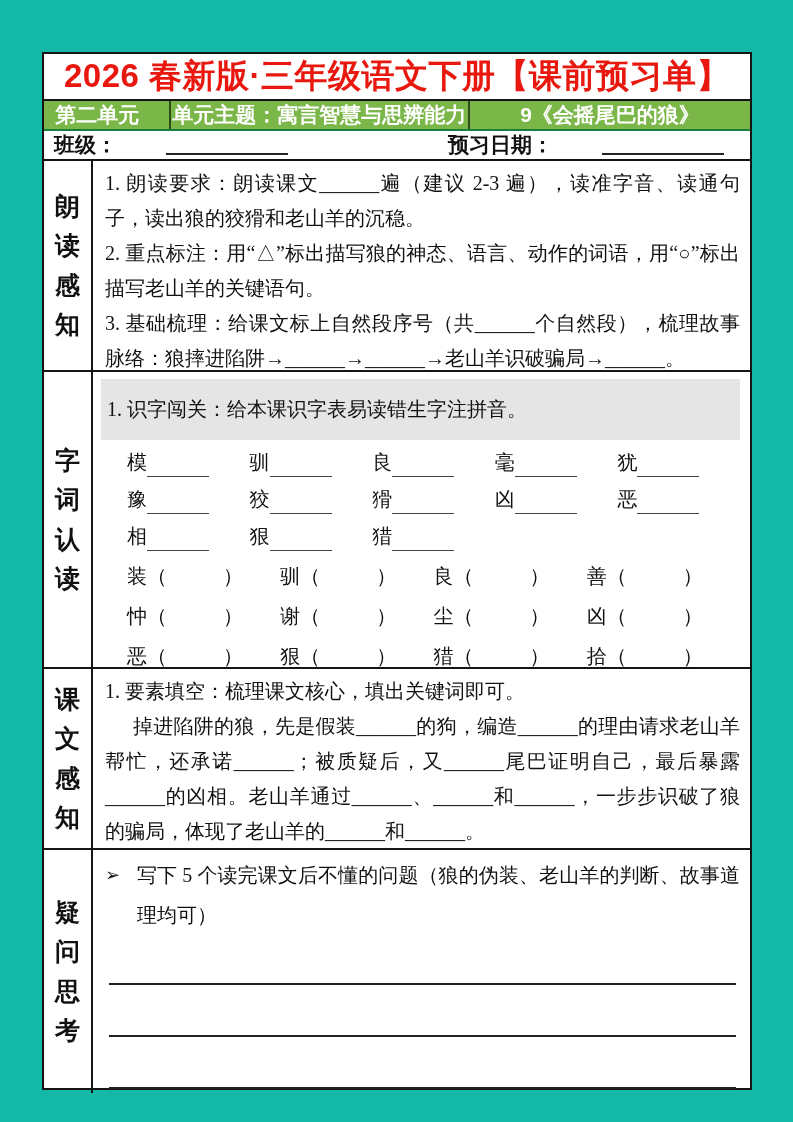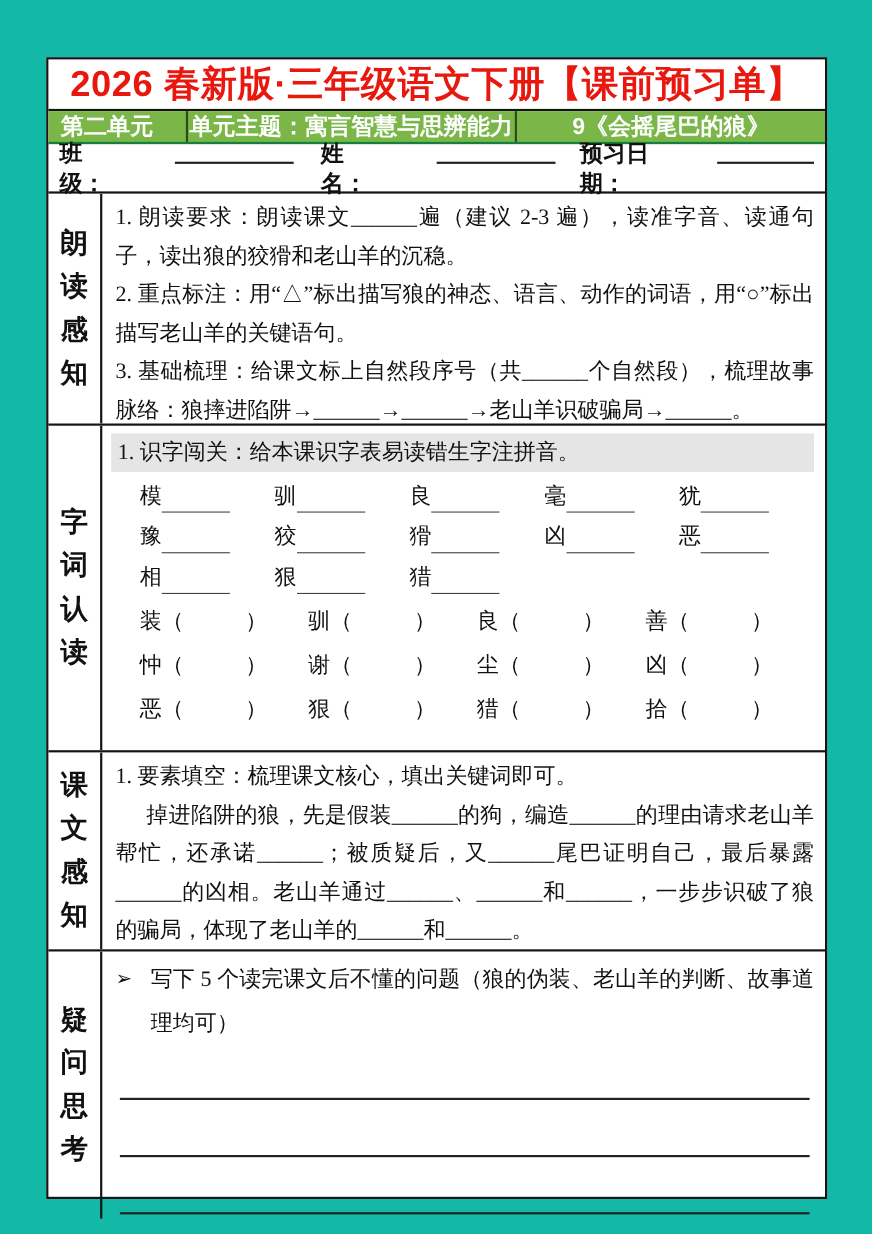--- a/index.html
+++ b/index.html
@@ -51,21 +51,21 @@
     font-family:"Liberation Sans", sans-serif;
   }
   .content { flex:1; padding:5px 10px 4px 12px; font-size:20px; line-height:35px; }
   .sec-langdu { height:211px; }
   .sec-zici   { height:297px; }
   .sec-kewen  { height:181px; }
   .para { text-align:justify; }
   .indent { text-indent:1.4em; }
   
   .gray-band {
-    background:#e5e5e5; padding:1px 6px; margin:2px 0 2px -4px;
+    background:#e5e5e5; padding:14px 6px; margin:2px 0 2px -4px;
     line-height:33px;
   }
   
   .pinyin-row { display:flex; padding-left:22px; margin:7px 0; line-height:30px; }
   .pinyin-cell { width:20%; display:flex; align-items:flex-end; }
   .pinyin-cell .blank { display:inline-block; width:62px; border-bottom:1.5px solid #444; height:26px; }
   
   .word-row { display:flex; padding-left:22px; margin:10px 0; line-height:30px; }
   .word-cell { width:25%; display:flex; align-items:flex-end; }
   .word-cell .wblank { display:inline-block; width:56px; height:26px; }
@@ -88,24 +88,20 @@
       <div class="green-cell gc2">单元主题：寓言智慧与思辨能力</div>
       <div class="green-cell gc3">9《会摇尾巴的狼》</div>
     </div>
 
     <div class="info-row">
       <div class="info-item">
         <span>班级：</span>
         <span class="blank"></span>
       </div>
       <div class="gap1"></div>
-      <div class="info-item">
-        <span>姓名：</span>
-        <span class="blank"></span>
-      </div>
       <div class="gap2"></div>
       <div class="info-item">
         <span>预习日期：</span>
         <span class="blank"></span>
       </div>
     </div>
 
     <div class="sections">
 
       <div class="section sec-langdu">

